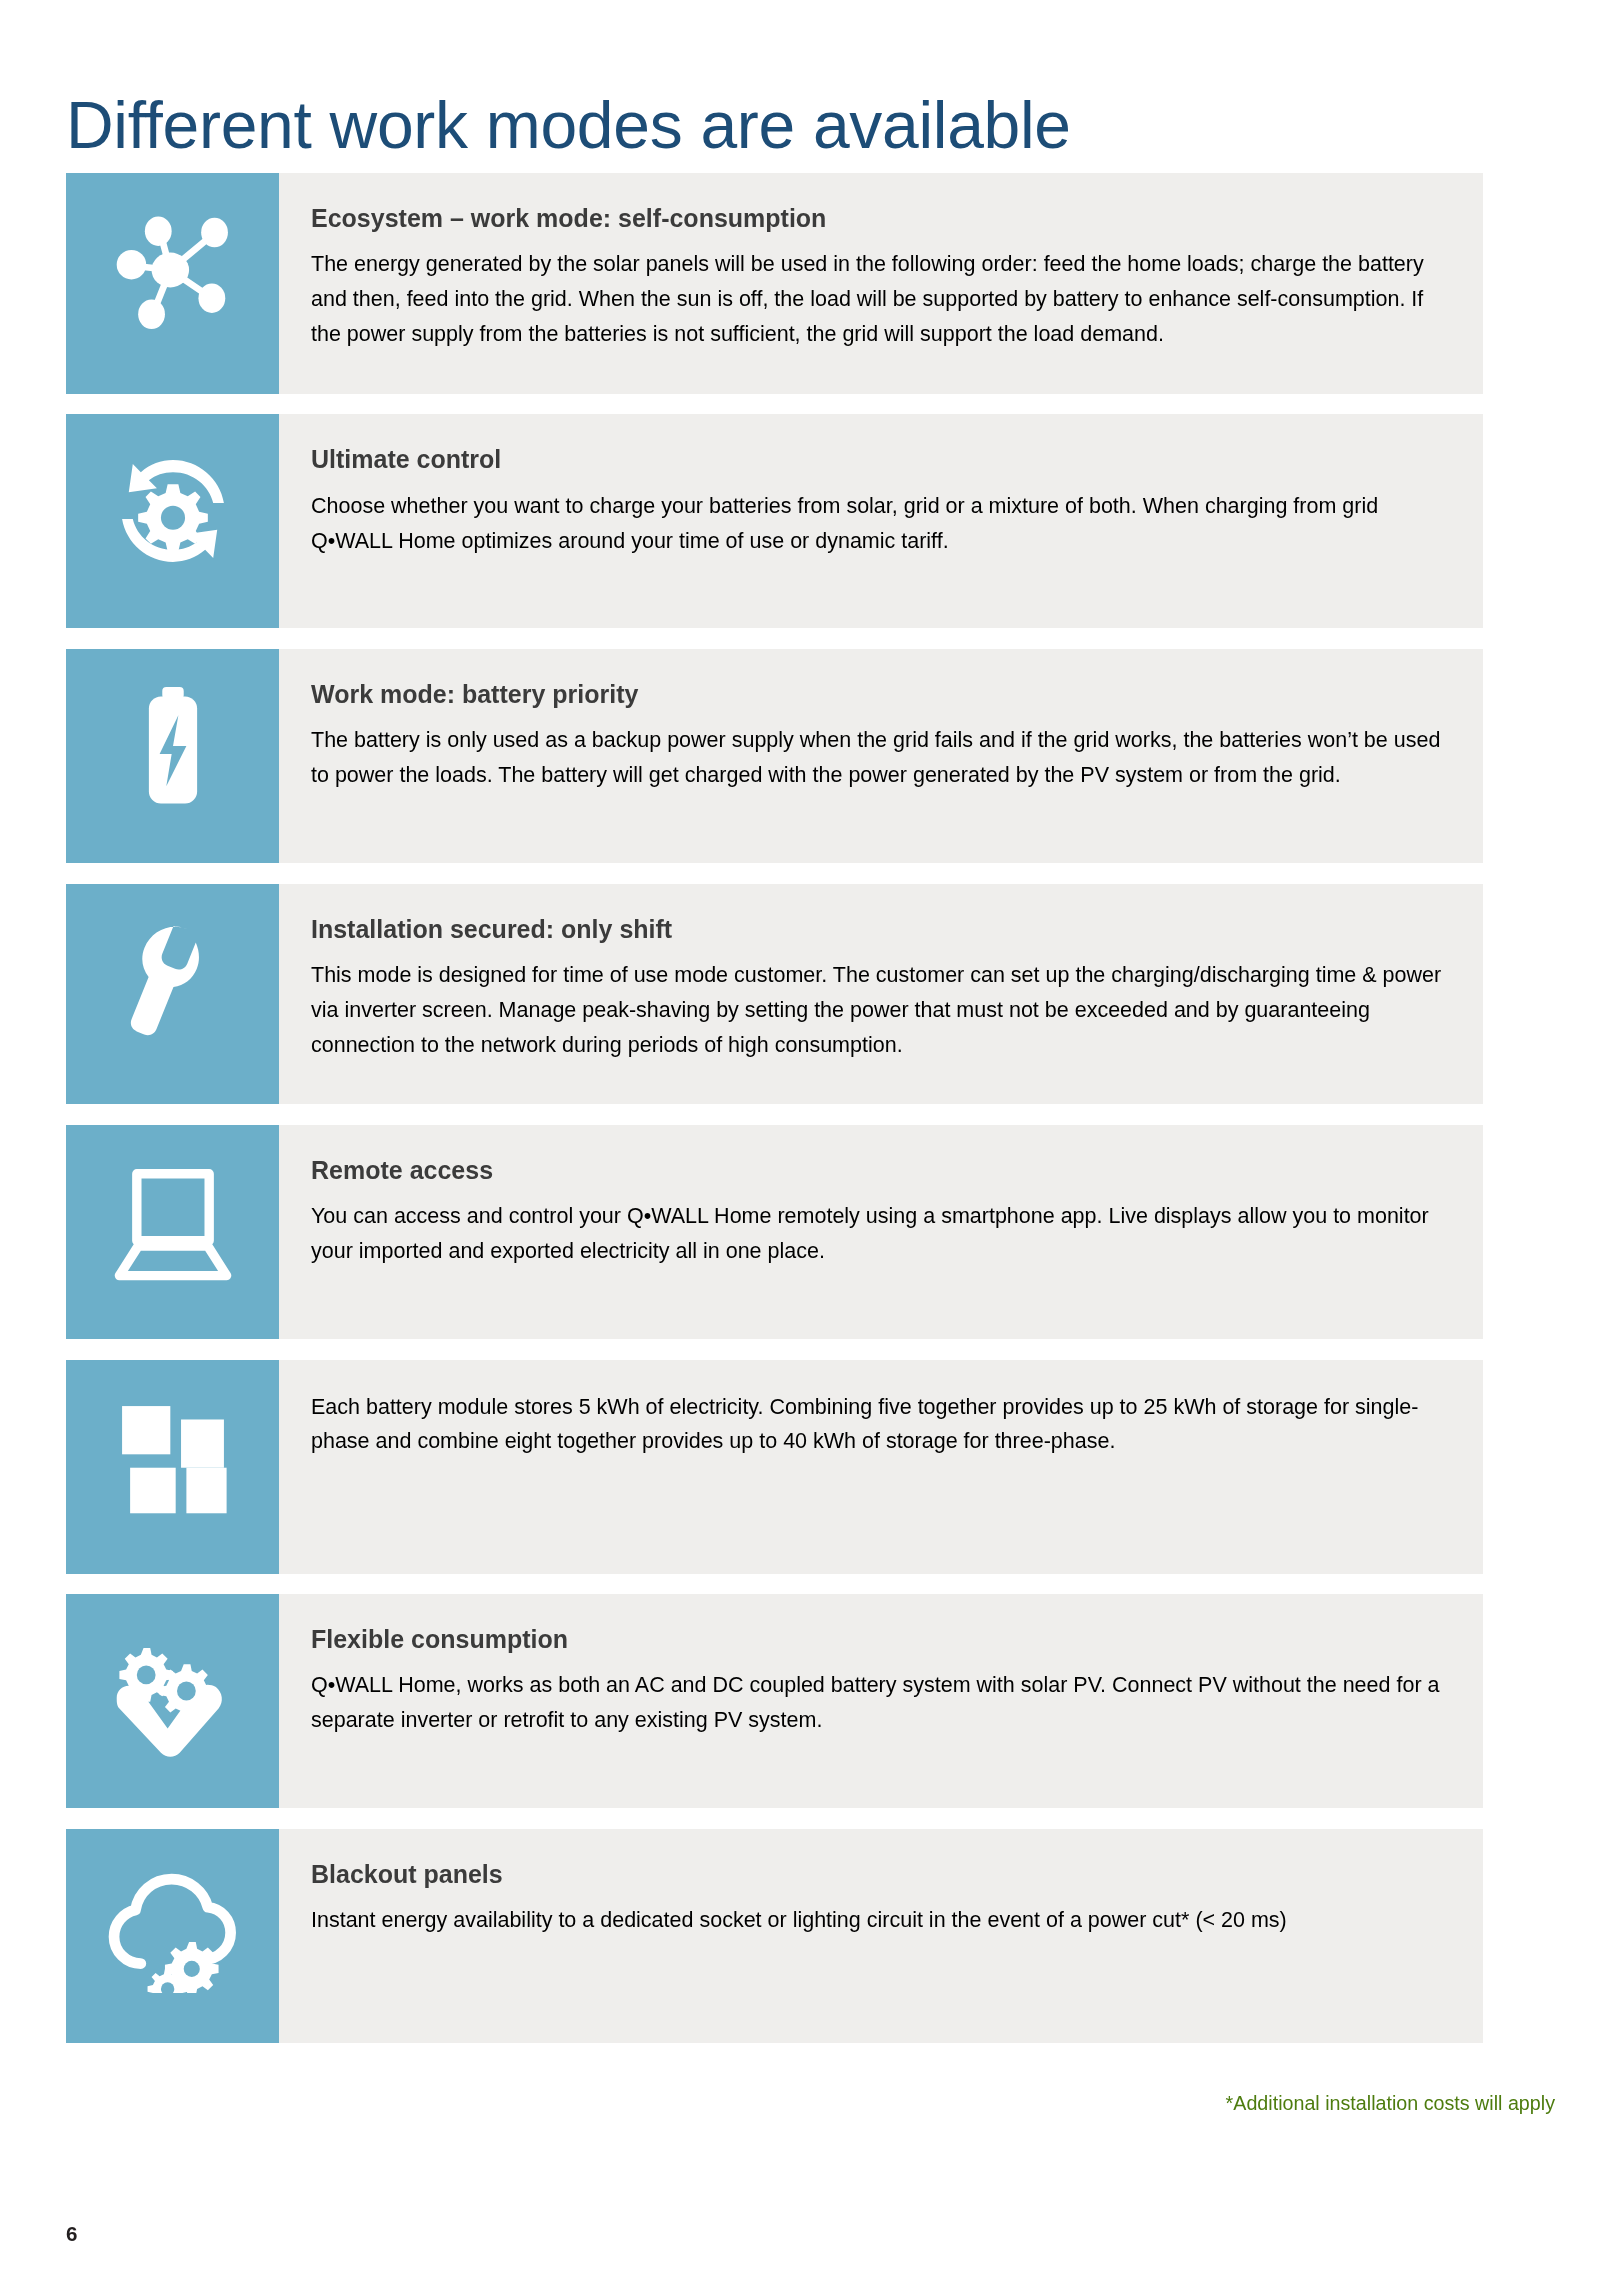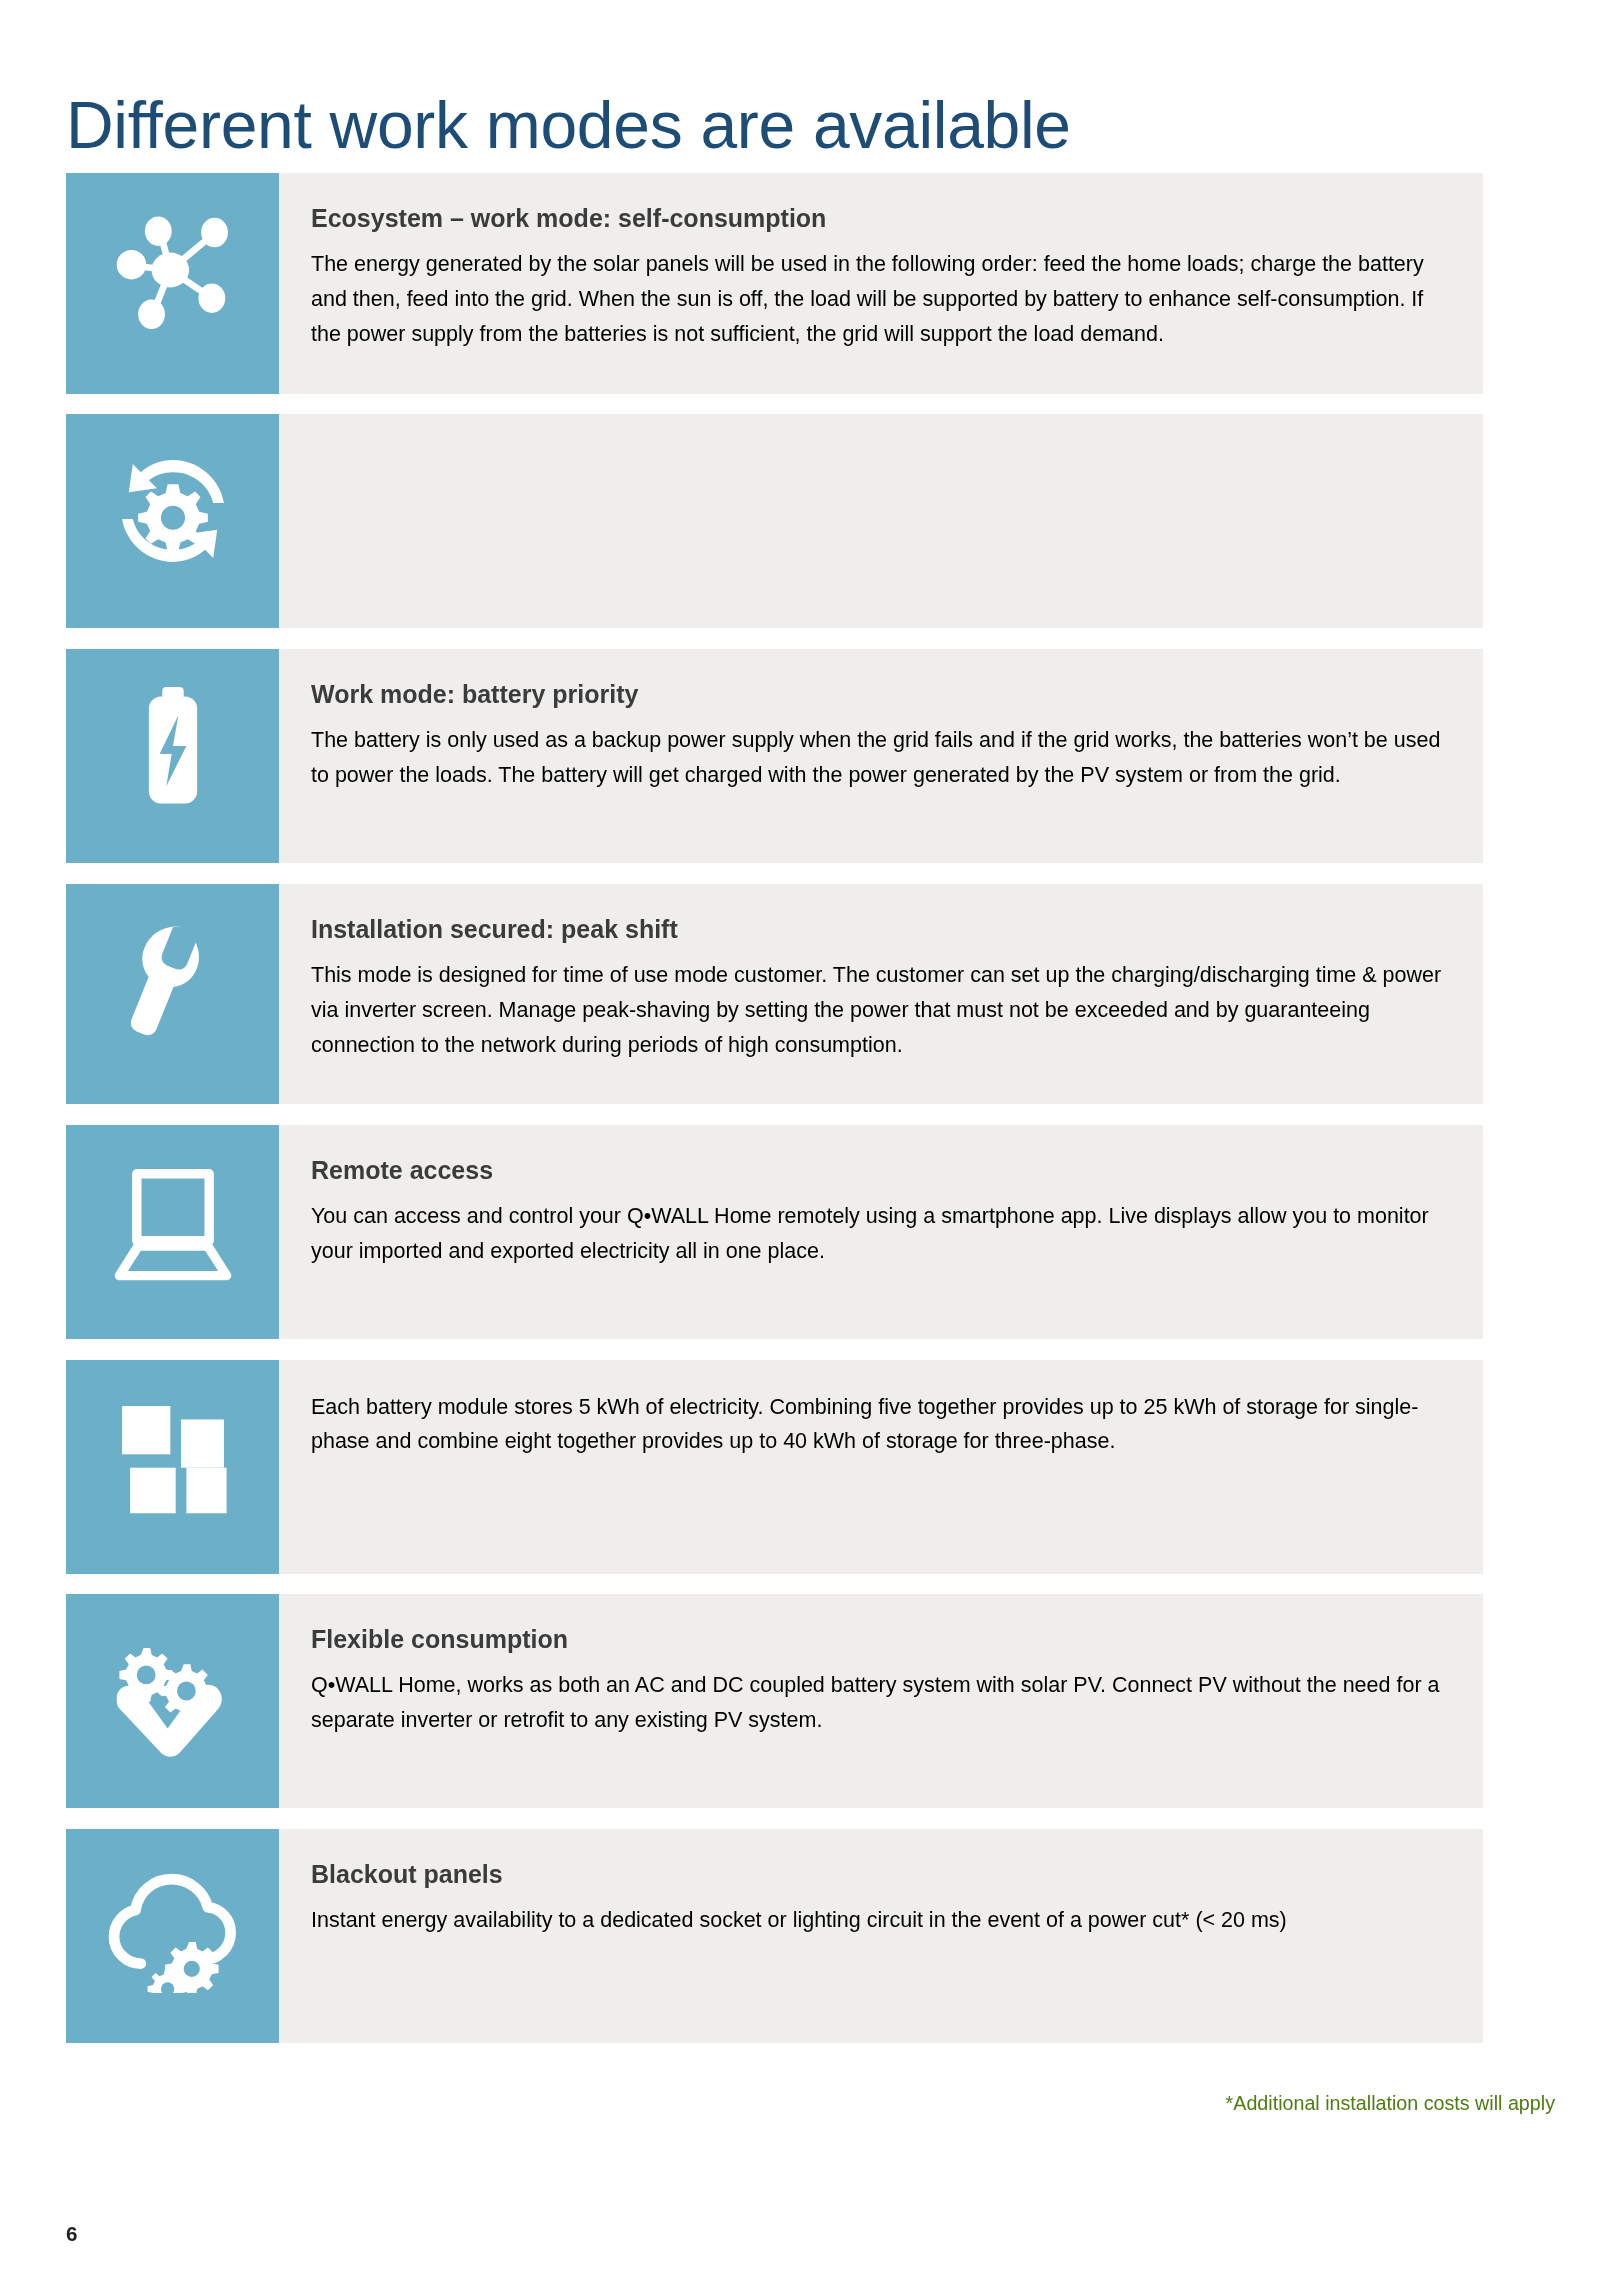--- a/index.html
+++ b/index.html
@@ -144,20 +144,24 @@
       <div class="icon-cell">
         <svg width="134" height="134" viewBox="0 0 100 100">
           <g fill="#ffffff">
             <path d="M50 12 C69 12 85 26 88 44 L80 44 C77 31 65 21 50 21 C43 21 37 23 32 27 L38 33 L17 36 L20 15 L26 21 C33 15 41 12 50 12 Z"></path>
             <path d="M50 88 C31 88 15 74 12 56 L20 56 C23 69 35 79 50 79 C57 79 63 77 68 73 L62 67 L83 64 L80 85 L74 79 C67 85 59 88 50 88 Z"></path>
             <path d="M50 30 L54 30 L55.5 36.5 L61 39 L66.5 35.5 L70.5 39.5 L67 45 L69.5 50.5 L76 52 L76 58 L69.5 59.5 L67 65 L70.5 70.5 L66.5 74.5 L61 71 L55.5 73.5 L54 80 L46 80 L44.5 73.5 L39 71 L33.5 74.5 L29.5 70.5 L33 65 L30.5 59.5 L24 58 L24 52 L30.5 50.5 L33 45 L29.5 39.5 L33.5 35.5 L39 39 L44.5 36.5 L46 30 Z"></path>
             <circle cx="50" cy="55" r="9" fill="#6cafc9"></circle>
           </g>
         </svg>
       </div>
+      <div class="text-cell">
+        <h2 class="feature-title">Ultimate control</h2>
+        <p class="feature-body">Choose whether you want to charge your batteries from solar, grid or a mixture of both. When charging from grid Q•WALL Home optimizes around your time of use or dynamic tariff.</p>
+      </div>
     </div>
 
     <div class="feature-row">
       <div class="icon-cell">
         <svg width="134" height="134" viewBox="0 0 100 100">
           <g fill="#ffffff">
             <rect x="42" y="6" width="16" height="9" rx="3"></rect>
             <rect x="32" y="13" width="36" height="80" rx="9"></rect>
           </g>
           <path d="M54 27 L40 56 L49 56 L45 80 L60 50 L50 50 Z" fill="#6cafc9"></path>
@@ -171,21 +175,21 @@
 
     <div class="feature-row">
       <div class="icon-cell">
         <svg width="134" height="134" viewBox="0 0 100 100">
           <g fill="#ffffff" transform="rotate(22 50 50)">
             <path d="M46 10 C32 10 21 21 21 35 C21 43 25 50 32 54 L32 88 C32 92 35 95 39 95 L45 95 C49 95 52 92 52 88 L52 54 C59 50 63 43 63 35 C63 28 60 22 55 17 L55 34 C55 38 52 41 48 41 L42 41 C38 41 35 38 35 34 L35 12 C38 11 42 10 46 10 Z"></path>
           </g>
         </svg>
       </div>
       <div class="text-cell">
-        <h2 class="feature-title">Installation secured: peak shift</h2>
+        <h2 class="feature-title">Installation secured: only shift</h2>
         <p class="feature-body">This mode is designed for time of use mode customer. The customer can set up the charging/discharging time &amp; power via inverter screen. Manage peak-shaving by setting the power that must not be exceeded and by guaranteeing connection to the network during periods of high consumption.</p>
       </div>
     </div>
 
     <div class="feature-row">
       <div class="icon-cell">
         <svg width="134" height="134" viewBox="0 0 100 100">
           <g fill="none" stroke="#ffffff" stroke-width="7" stroke-linejoin="round">
             <rect x="23" y="14" width="54" height="50"></rect>
           </g>

